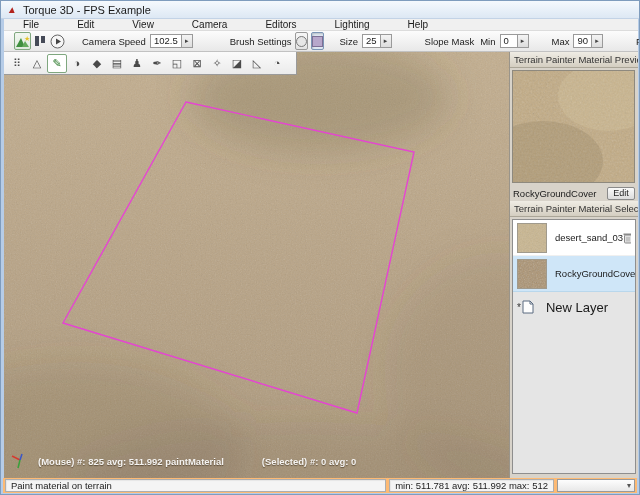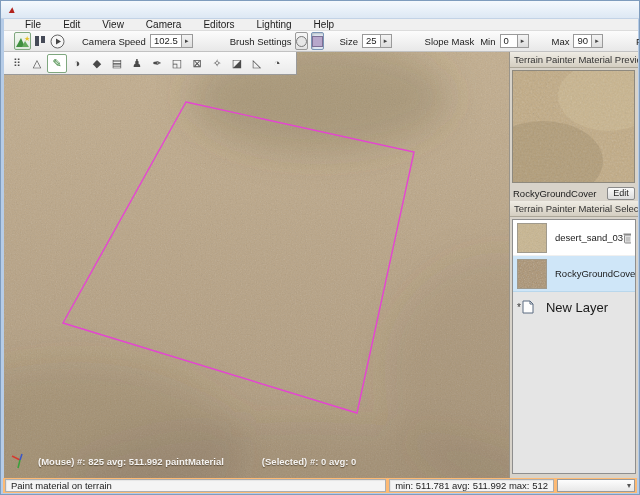--- a/index.html
+++ b/index.html
@@ -8,21 +8,21 @@
        font-family:"Liberation Sans",sans-serif;color:#1a1a1a;border:1px solid #7f9cbd;}
   
   .titlebar{position:absolute;left:0;top:0;width:640px;height:18px;
             background:linear-gradient(#f5f9fd,#dde8f4);display:flex;align-items:center;
             padding-left:5px;font-size:11px;border-bottom:1px solid #c3d3e6;}
   .logo{width:12px;height:12px;margin-right:5px;display:flex;align-items:center;justify-content:center;
         color:#b3231c;font-size:10px;line-height:10px;transform:skewX(-6deg);}
   
   .menubar{position:absolute;left:3px;top:18px;width:634px;height:12px;background:#f0f0f0;
            display:flex;align-items:center;font-size:10px;border-bottom:1px solid #dcdcdc;}
-  .menuitem{padding:0 1px;height:12px;line-height:12px;cursor:default;margin-left:20px;}
+  .menuitem{padding:0 19px;height:12px;line-height:12px;cursor:default;}
   
   .toolbar{position:absolute;left:3px;top:30px;width:634px;height:21px;
            background:linear-gradient(#fcfcfc,#e8e8e8);border-bottom:1px solid #c2c2c2;
            display:flex;align-items:center;font-size:9.5px;color:#222;padding-left:10px;}
   .tbtn{width:20px;height:18px;border:1px solid transparent;border-radius:2px;display:flex;
         align-items:center;justify-content:center;margin-right:2px;}
   .tbtn.sel{border:1px solid #7fa77f;background:linear-gradient(#f2f7f1,#deeadd);}
   .tdiv{width:1px;height:16px;background:#bdbdbd;margin:0 5px;}
   .tlabel{margin:0 4px 0 2px;white-space:nowrap;}
   .spin{display:flex;height:14px;border:1px solid #9a9a9a;background:#fff;margin-right:21px;}
@@ -76,20 +76,21 @@
   .combo{width:78px;height:13px;border:1px solid #9a9a9a;background:linear-gradient(#fdfdfd,#e8e8e8);
          display:flex;align-items:center;justify-content:flex-end;padding:0 3px;color:#555;font-size:8px;}
 </style>
 </head>
 <body>
 
 <div id="win">
 
   <div class="titlebar">
     <span class="logo">▲</span>
+    <span>Torque 3D - FPS Example</span>
   </div>
 
   <div class="menubar">
     <span class="menuitem">File</span>
     <span class="menuitem">Edit</span>
     <span class="menuitem">View</span>
     <span class="menuitem">Camera</span>
     <span class="menuitem">Editors</span>
     <span class="menuitem">Lighting</span>
     <span class="menuitem">Help</span>

